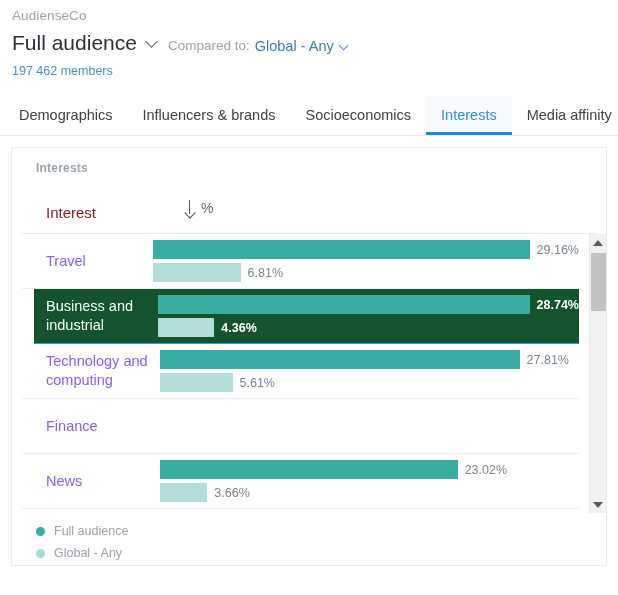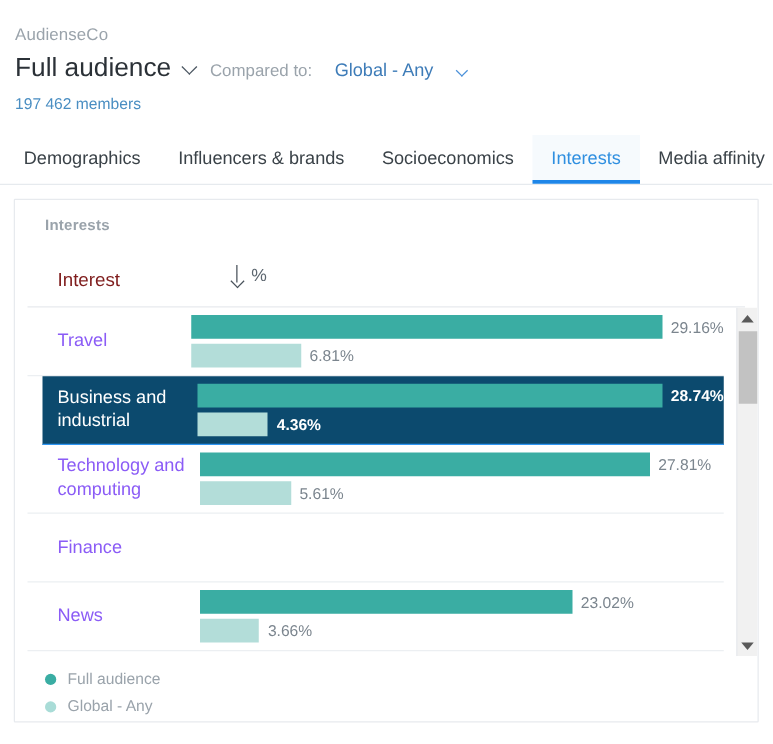--- a/index.html
+++ b/index.html
@@ -5,21 +5,21 @@
   * { box-sizing: border-box; margin: 0; padding: 0; }
   html, body {
     width: 618px; height: 595px;
     background: #ffffff;
     font-family: "Liberation Sans", sans-serif;
     -webkit-font-smoothing: antialiased;
     overflow: hidden;
   }
 
   
-  .header { padding: 18px 12px 0 12px; }
+  .header { padding: 6px 12px 0 12px; }
   .brand {
     font-size: 13.5px; color: #9aa3ab; letter-spacing: .1px;
     line-height: 20px;
   }
   .title-row {
     display: flex; align-items: baseline; gap: 9px;
     margin-top: 3px;
   }
   .audience-name {
     font-size: 21px; color: #2b3137; font-weight: 400; line-height: 27px;
@@ -38,21 +38,21 @@
   .chev.sm::before {
     width: 6px; height: 6px; border-width: 1.4px;
     border-color: #4a90d9;
   }
   .compared-label {
     font-size: 13.5px; color: #9aa3ab; line-height: 20px;
   }
   .compared-value {
     font-size: 14.5px; color: #3e7cb8; line-height: 20px;
   }
-  .compared-wrap { display: flex; align-items: center; gap: 18px; }
+  .compared-wrap { display: flex; align-items: center; gap: 5px; }
   .members {
     font-size: 12.5px; color: #4a8ec2; margin-top: 7px; line-height: 17px;
   }
 
   
   .tabs {
     display: flex; align-items: stretch;
     margin-top: 16px; padding-left: 4px;
     border-bottom: 1px solid #e6eaee;
     height: 40px;
@@ -113,21 +113,21 @@
     flex: 1; overflow: hidden; position: relative;
   }
   .row {
     display: flex; align-items: center;
     min-height: 55px;
     border-bottom: 1px solid #eceff2;
     padding: 6px 0;
     margin: 0 10px 0 10px;
   }
   .row.selected {
-    background: #0c4a6e;
+    background: #14532d;
     border-bottom-color: #2f96f3;
     margin: 0 10px 0 22px;
     padding-left: 0;
   }
   .row .label {
     width: 138px; padding-left: 24px;
     font-size: 14.5px; color: #8b5cf6; line-height: 19px;
   }
   .row.selected .label {
     color: #ffffff; padding-left: 12px; width: 150px;

